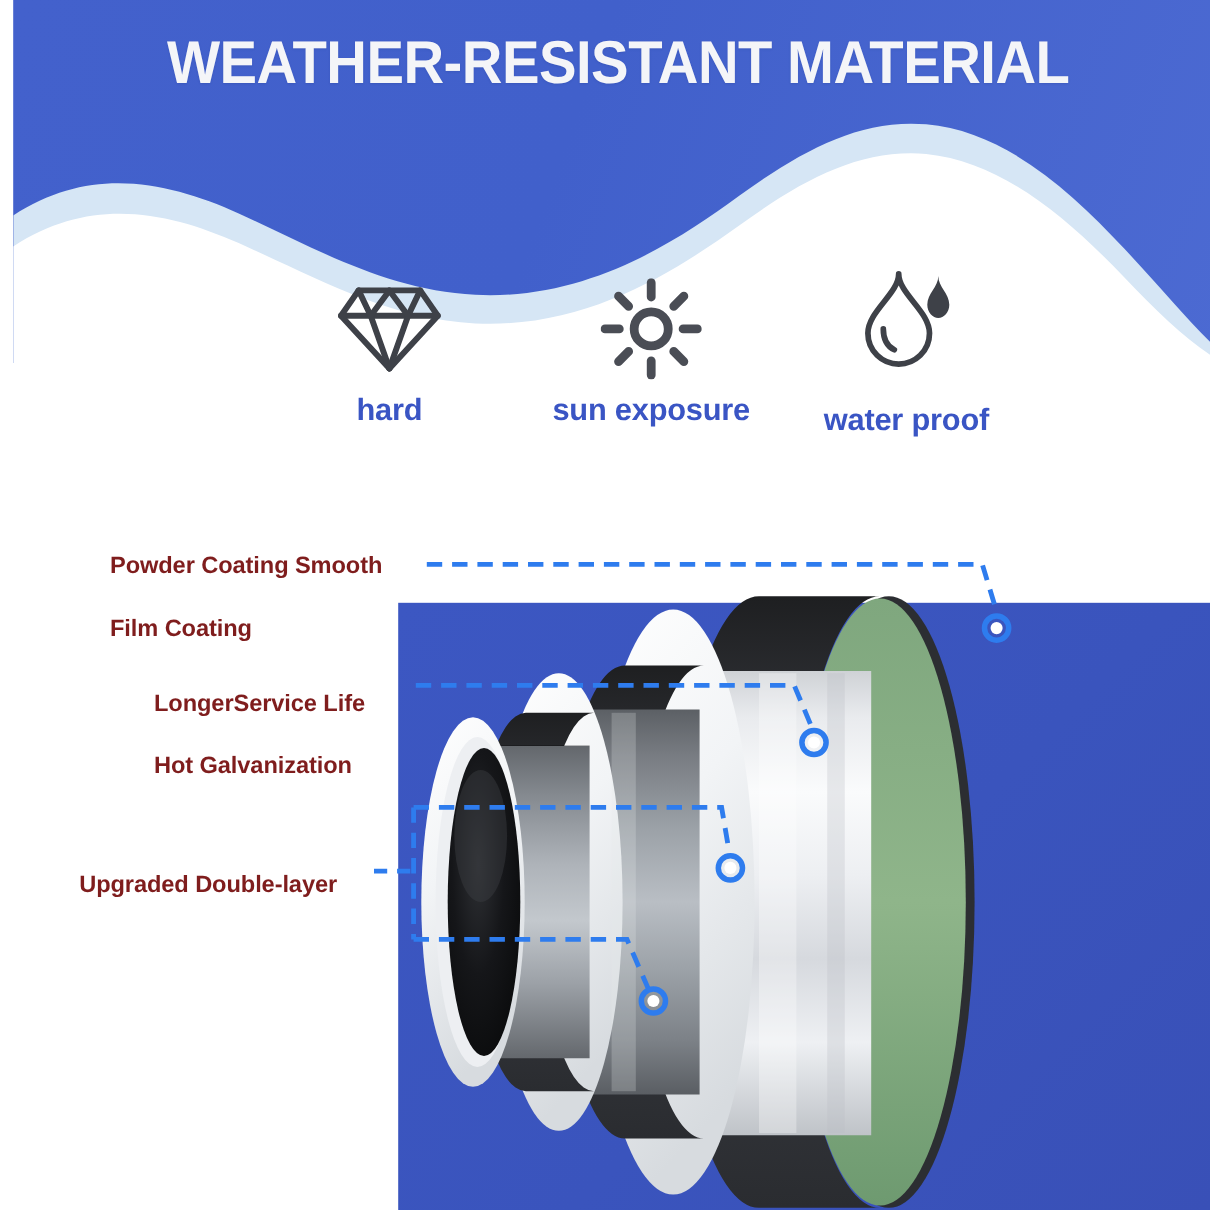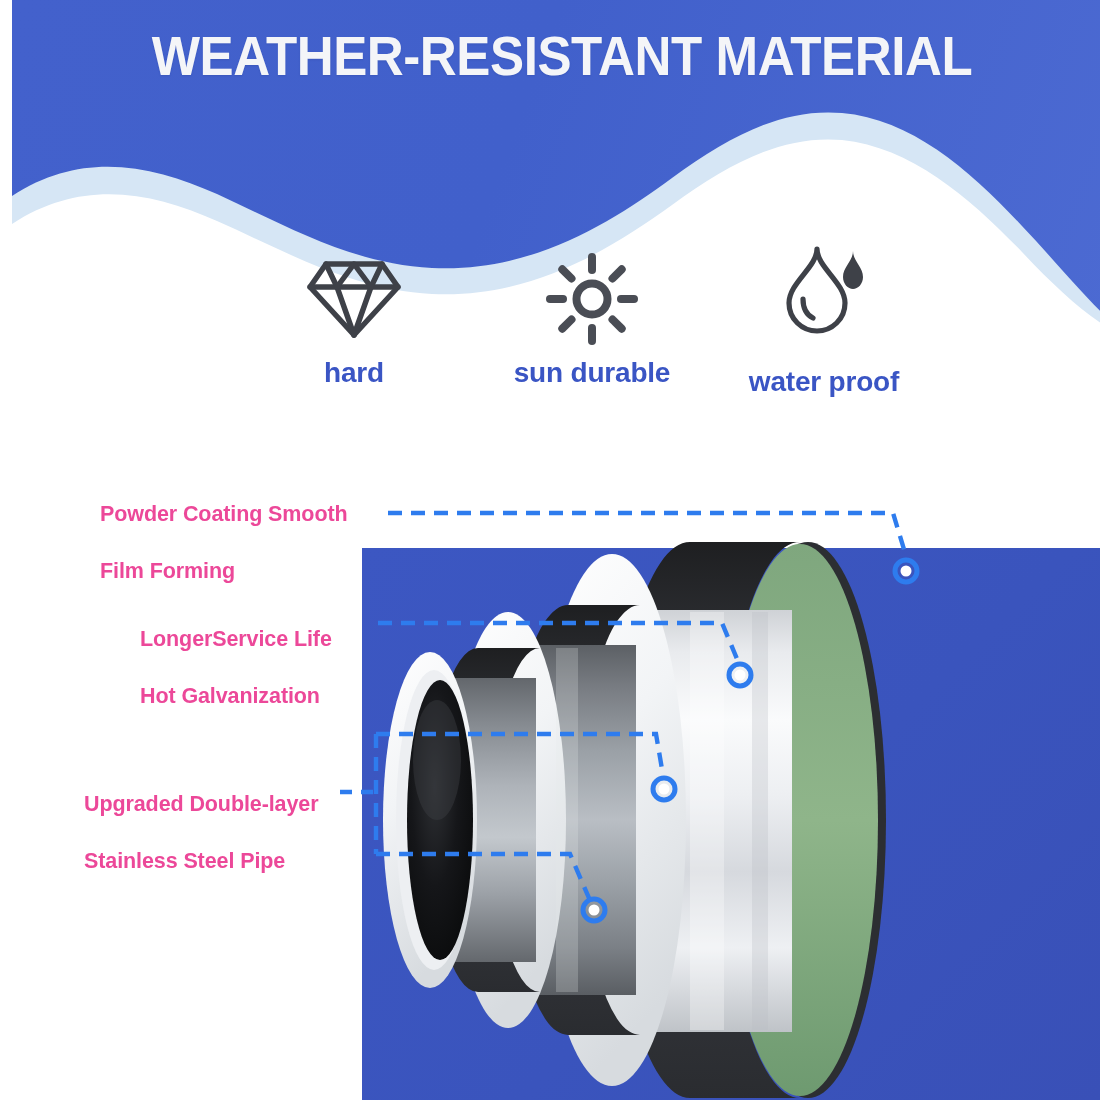--- a/index.html
+++ b/index.html
@@ -103,30 +103,30 @@
     position: absolute;
     left: 0; top: 0;
     width: 1100px;
     height: 1100px;
     pointer-events: none;
   }
 
   
   .callout-text {
     position: absolute;
-    color: #ec4899;
+    color: #7f1d1d;
     font-size: 21.5px;
     font-weight: bold;
     line-height: 1.32;
     letter-spacing: -0.1px;
     white-space: pre-line;
   }
   .callout-1 { left: 100px; top: 472px; }
   .callout-2 { left: 140px; top: 597px; }
-  .callout-3 { left: 84px;  top: 762px; }
+  .callout-3 { left: 72px;  top: 762px; }
 
   
   .connectors {
     position: absolute;
     left: 0; top: 0;
     width: 1100px;
     height: 1100px;
   }
 </style>
 </head>
@@ -177,21 +177,21 @@
           <path d="M46 4 L46 17"></path>
           <path d="M46 75 L46 88"></path>
           <path d="M4 46 L17 46"></path>
           <path d="M75 46 L88 46"></path>
           <path d="M16.3 16.3 L25.5 25.5"></path>
           <path d="M66.5 66.5 L75.7 75.7"></path>
           <path d="M75.7 16.3 L66.5 25.5"></path>
           <path d="M25.5 66.5 L16.3 75.7"></path>
         </svg>
       </div>
-      <div class="feature-label">sun durable</div>
+      <div class="feature-label">sun exposure</div>
     </div>
 
     <div class="feature f-water">
       <div class="feature-icon">
         <svg width="86" height="92" viewBox="0 0 86 92" fill="none" stroke="#3E4148" stroke-width="5.2" stroke-linejoin="round" stroke-linecap="round">
           <path d="M36 6 C36 24 8 40 8 60 C8 76 21 88 36 88 C51 88 64 76 64 60 C64 40 36 24 36 6 Z"></path>
           <path d="M22 56 C22 66 26 72 32 75"></path>
           <path fill="#3E4148" stroke="none" d="M72 8 C72 18 82 24 82 34 C82 41 77 46 72 46 C67 46 62 41 62 34 C62 24 72 18 72 8 Z"></path>
         </svg>
       </div>
@@ -329,26 +329,25 @@
       </g>
       <g>
         <circle cx="594" cy="910" r="11" fill="none" stroke="#2E7CEE" stroke-width="5"></circle>
         <circle cx="594" cy="910" r="5.5" fill="#FFFFFF"></circle>
       </g>
     </g>
   </svg>
 
   <div class="callout-text callout-1">
     <div>Powder Coating Smooth</div>
-    <div>Film Forming</div>
+    <div>Film Coating</div>
   </div>
 
   <div class="callout-text callout-2">
     <div>LongerService Life</div>
     <div>Hot Galvanization</div>
   </div>
 
   <div class="callout-text callout-3">
     <div>Upgraded Double-layer</div>
-    <div>Stainless Steel Pipe</div>
   </div>
 
 </div>
 
 </body></html>

